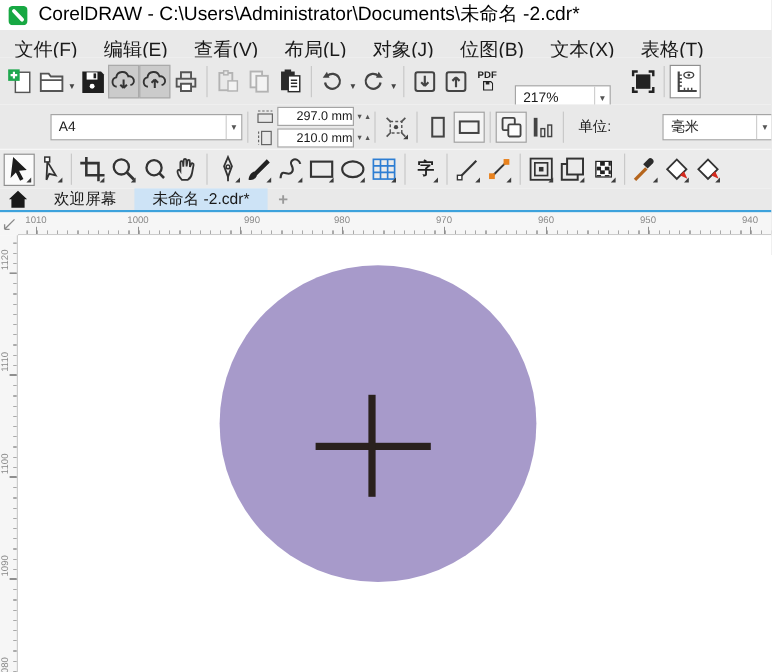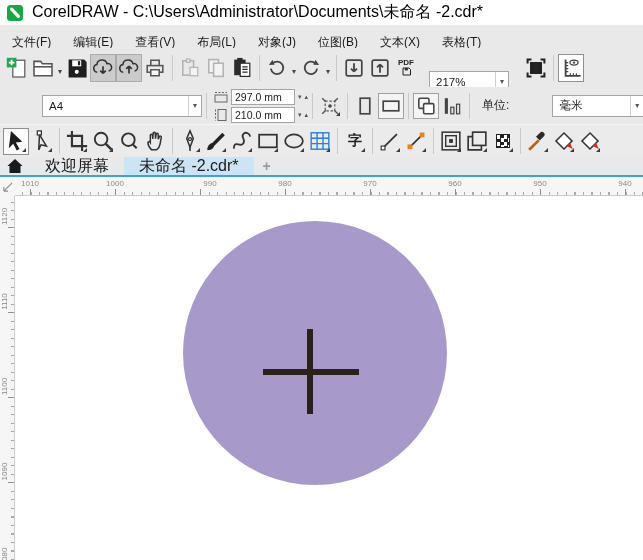--- a/index.html
+++ b/index.html
@@ -10,21 +10,21 @@
 
   
   .titlebar{position:absolute;left:0;top:0;width:643px;height:25px;background:#ffffff;
             display:flex;align-items:center;padding-left:7px;}
   .appicon{width:16px;height:16px;margin-right:9px;}
   .title-text{font-size:16px;color:#000;white-space:nowrap;}
 
   
   .menubar{position:absolute;left:0;top:25px;width:643px;height:23px;background:#e9e9e9;
            display:flex;align-items:center;padding-left:1px;}
-  .menu-item{font-size:12px;padding:0 11px;line-height:23px;cursor:default;white-space:nowrap;margin-top:12px;}
+  .menu-item{font-size:16px;padding:0 11px;line-height:23px;cursor:default;white-space:nowrap;margin-top:12px;}
 
   
   .toolbar{position:absolute;left:0;top:48px;width:643px;height:39px;background:#e9e9e9;
            display:flex;align-items:center;padding-left:4px;}
   .tbtn{position:relative;width:26px;height:28px;display:flex;align-items:center;justify-content:center;
         border:1px solid transparent;flex:0 0 auto;}
   .tbtn.pressed{border:1px solid #aaaaaa;}
   .vsep{width:1px;height:26px;background:#c9c9c9;margin:0 4px;flex:0 0 auto;}
   .dropcar{font-size:8px;color:#444;width:8px;text-align:center;margin-top:8px;flex:0 0 auto;}
   .combo{height:22px;background:#fff;border:1px solid #a5a5a5;display:flex;align-items:center;
@@ -34,21 +34,21 @@
   .pdfbox{display:flex;flex-direction:column;align-items:center;font-size:8px;font-weight:bold;line-height:8px;color:#222;}
 
   
   .propbar{position:absolute;left:0;top:87px;width:643px;height:37px;background:#e9e9e9;
            display:flex;align-items:center;padding-left:5px;}
   .combo.pagesize{width:160px;}
   .dims{display:flex;flex-direction:column;justify-content:center;gap:2px;margin-left:2px;}
   .dimrow{display:flex;align-items:center;height:16px;}
   .dimicon{width:16px;height:14px;margin-right:2px;}
   .field{width:64px;height:16px;background:#fff;border:1px solid #a5a5a5;font-size:10.5px;
-         display:flex;align-items:center;padding-left:3px;}
+         display:flex;align-items:center;padding-left:15px;}
   .spinpair{display:flex;font-size:7px;color:#555;margin-left:3px;gap:3px;}
   .pbtn{position:relative;width:26px;height:26px;display:flex;align-items:center;justify-content:center;
         border:1px solid transparent;flex:0 0 auto;}
   .pbtn.sel{border:1px solid #a0a0a0;background:#f4f4f4;}
   .units-label{font-size:12px;margin:0 6px 0 8px;white-space:nowrap;}
   .combo.units{width:92px;}
 
   
   .toolbox{position:absolute;left:0;top:124px;width:643px;height:33px;background:#ebebeb;
            display:flex;align-items:center;padding-left:3px;overflow:hidden;border-top:1px solid #f6f6f6;}
@@ -58,21 +58,21 @@
   .fly::after{content:"";position:absolute;right:2px;bottom:2px;width:0;height:0;
               border-left:4px solid transparent;border-bottom:4px solid #3c3c3c;}
   .texttool{font-size:14px;font-weight:bold;color:#222;}
   .checker{width:14px;height:14px;border:1px solid #222;
            background:conic-gradient(#222 25%,#fff 0 50%,#222 0 75%,#fff 0) 0 0/7px 7px;}
 
   
   .tabbar{position:absolute;left:0;top:157px;width:643px;height:20px;background:#e9e9e9;}
   .tabrow{display:flex;align-items:stretch;height:18px;}
   .hometab{width:30px;display:flex;align-items:center;justify-content:center;}
-  .doctab{font-size:16px;display:flex;align-items:center;padding:0 15px;white-space:nowrap;}
+  .doctab{font-size:13px;display:flex;align-items:center;padding:0 15px;white-space:nowrap;}
   .newtab{width:26px;display:flex;align-items:center;justify-content:center;color:#9a9a9a;
           font-size:14px;font-weight:bold;}
   .accentline{position:absolute;left:0;top:18px;width:643px;height:2px;}
 
   
   .ruler-corner{position:absolute;left:0;top:177px;width:15px;height:19px;background:#f6f6f6;
                 display:flex;align-items:center;justify-content:center;}
   .ruler-h{position:absolute;left:15px;top:177px;width:628px;height:19px;background-color:#f6f6f6;
            border-bottom:1px solid #cccccc;
            background-image:

